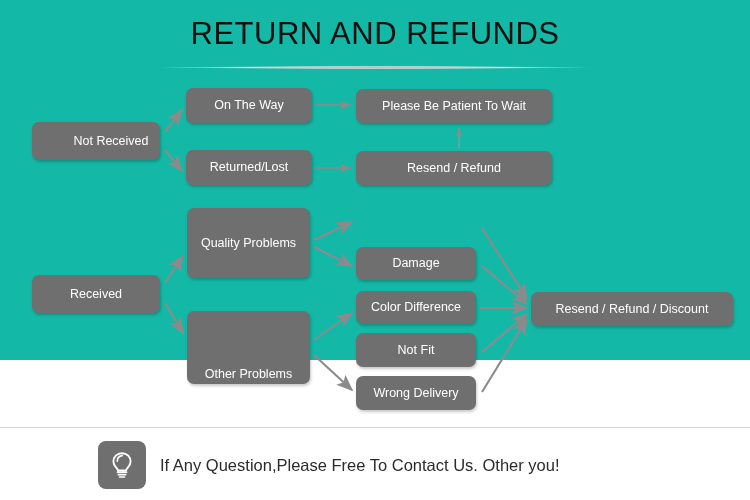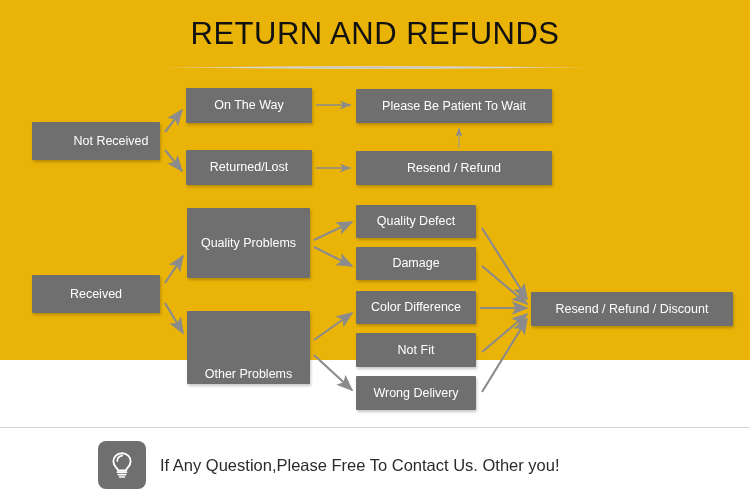--- a/index.html
+++ b/index.html
@@ -13,21 +13,21 @@
     height: 500px;
     overflow: hidden;
     font-family: "Liberation Sans", sans-serif;
     color: #222;
     position: relative;
   }
   #page {
     position: relative;
     width: 750px;
     height: 360px;
-    background: #eab308;
+    background: #14b8a6;
   }
 
   
   .title {
     position: absolute;
     left: 0;
     top: 16px;
     width: 750px;
     text-align: center;
     font-size: 31px;
@@ -44,21 +44,21 @@
     height: 3px;
     background: radial-gradient(ellipse at center, #bfbfbf 0%, #d8d8d8 42%, rgba(255,255,255,0) 72%);
     border-radius: 50%;
   }
 
   
   .node {
     position: absolute;
     background: #6f6f6f;
     color: #ffffff;
-    border-radius: 1px;
+    border-radius: 7px;
     display: flex;
     align-items: center;
     justify-content: center;
     text-align: center;
     font-size: 12.5px;
     line-height: 1.2;
     box-shadow: 1px 2px 3px rgba(0,0,0,0.22);
     box-sizing: border-box;
     padding: 2px 6px;
     font-family: "Liberation Sans", sans-serif;
@@ -174,23 +174,20 @@
     <span>Resend / Refund</span>
   </div>
   <div class="node" style="left:32px;top:275px;width:128px;height:38px;">
     <span>Received</span>
   </div>
   <div class="node" style="left:187px;top:208px;width:123px;height:70px;">
     <span>Quality Problems</span>
   </div>
   <div class="node" style="left:187px;top:311px;width:123px;height:73px;align-items:flex-end;">
     <span>Other Problems</span>
-  </div>
-  <div class="node" style="left:356px;top:205px;width:120px;height:33px;">
-    <span>Quality Defect</span>
   </div>
   <div class="node" style="left:356px;top:247px;width:120px;height:33px;">
     <span>Damage</span>
   </div>
   <div class="node" style="left:356px;top:291px;width:120px;height:33px;">
     <span>Color Difference</span>
   </div>
   <div class="node" style="left:356px;top:333px;width:120px;height:34px;">
     <span>Not Fit</span>
   </div>

